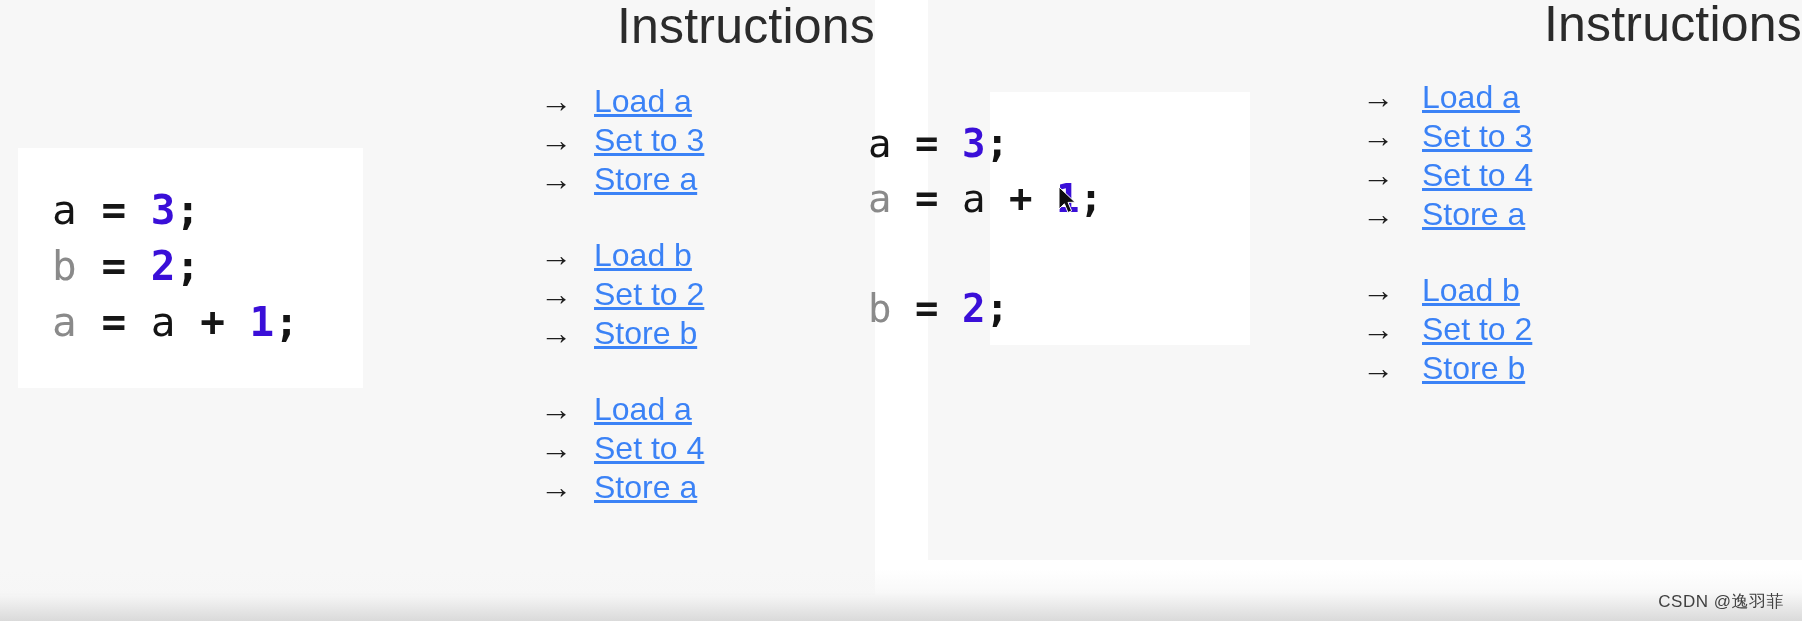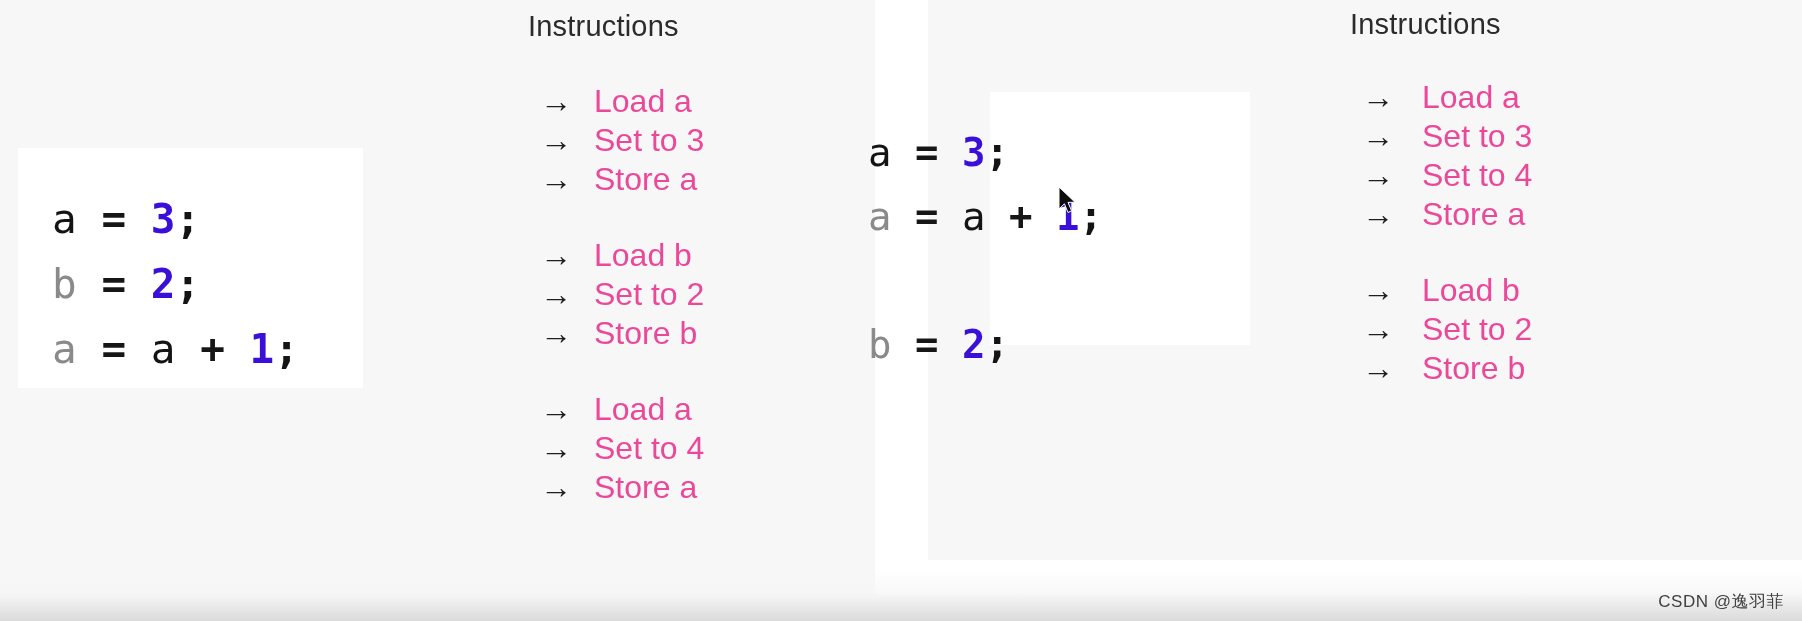--- a/index.html
+++ b/index.html
@@ -51,45 +51,46 @@
     top: 182px;
     font-size: 41px;
     line-height: 56px;
   }
   #code-right {
     left: 868px;
     top: 116px;
     font-size: 39px;
     line-height: 55px;
   }
-  .code-line { height: 55px; margin-top: 9px; }
+  .code-line { height: 55px; }
   #code-left .code-line { height: 56px; }
   .code-line.spacer { height: 55px; }
 
   .tok-var-dark  { color: #141414; }
   .tok-var-gray  { color: #8a8a8a; }
   .tok-op        { color: #161616; font-weight: 700; }
   .tok-num       { color: #3a0fd8; font-weight: 700; }
   .tok-semi      { color: #141414; font-weight: 700; }
   .tok-space     { color: transparent; }
 
   
   .instructions {
     position: absolute;
   }
   #instructions-left  { left: 525px; top: 2px;  width: 350px; }
   #instructions-right { left: 1350px; top: 0px; width: 452px; }
 
   .instr-title {
-    font-size: 29px;
+    font-size: 50px;
     color: #2b2b2b;
     font-weight: 400;
     letter-spacing: 0.2px;
     line-height: 48px;
     white-space: nowrap;
+    text-align: right;
   }
   #instructions-left .instr-title  { margin-left: 3px; }
   #instructions-right .instr-title { margin-left: 0px; }
 
   .instr-groups { margin-top: 32px; }
   #instructions-right .instr-groups { margin-top: 30px; }
 
   .instr-group { margin-bottom: 37px; }
   .instr-group:last-child { margin-bottom: 0; }
 
@@ -101,23 +102,24 @@
   .instr-arrow {
     width: 54px;
     flex: 0 0 54px;
     font-size: 32px;
     color: #1e1e1e;
     font-weight: 700;
     line-height: 39px;
   }
   .instr-text {
     font-size: 32px;
-    color: #ec4899;
+    color: #3b82f6;
     line-height: 39px;
     white-space: nowrap;
+    text-decoration: underline;
   }
 
   #instructions-left .instr-row  { padding-left: 15px; }
   #instructions-right .instr-row { padding-left: 12px; }
   #instructions-right .instr-arrow { width: 60px; flex: 0 0 60px; }
 
   
   #mouse-cursor {
     position: absolute;
     left: 1057px;

